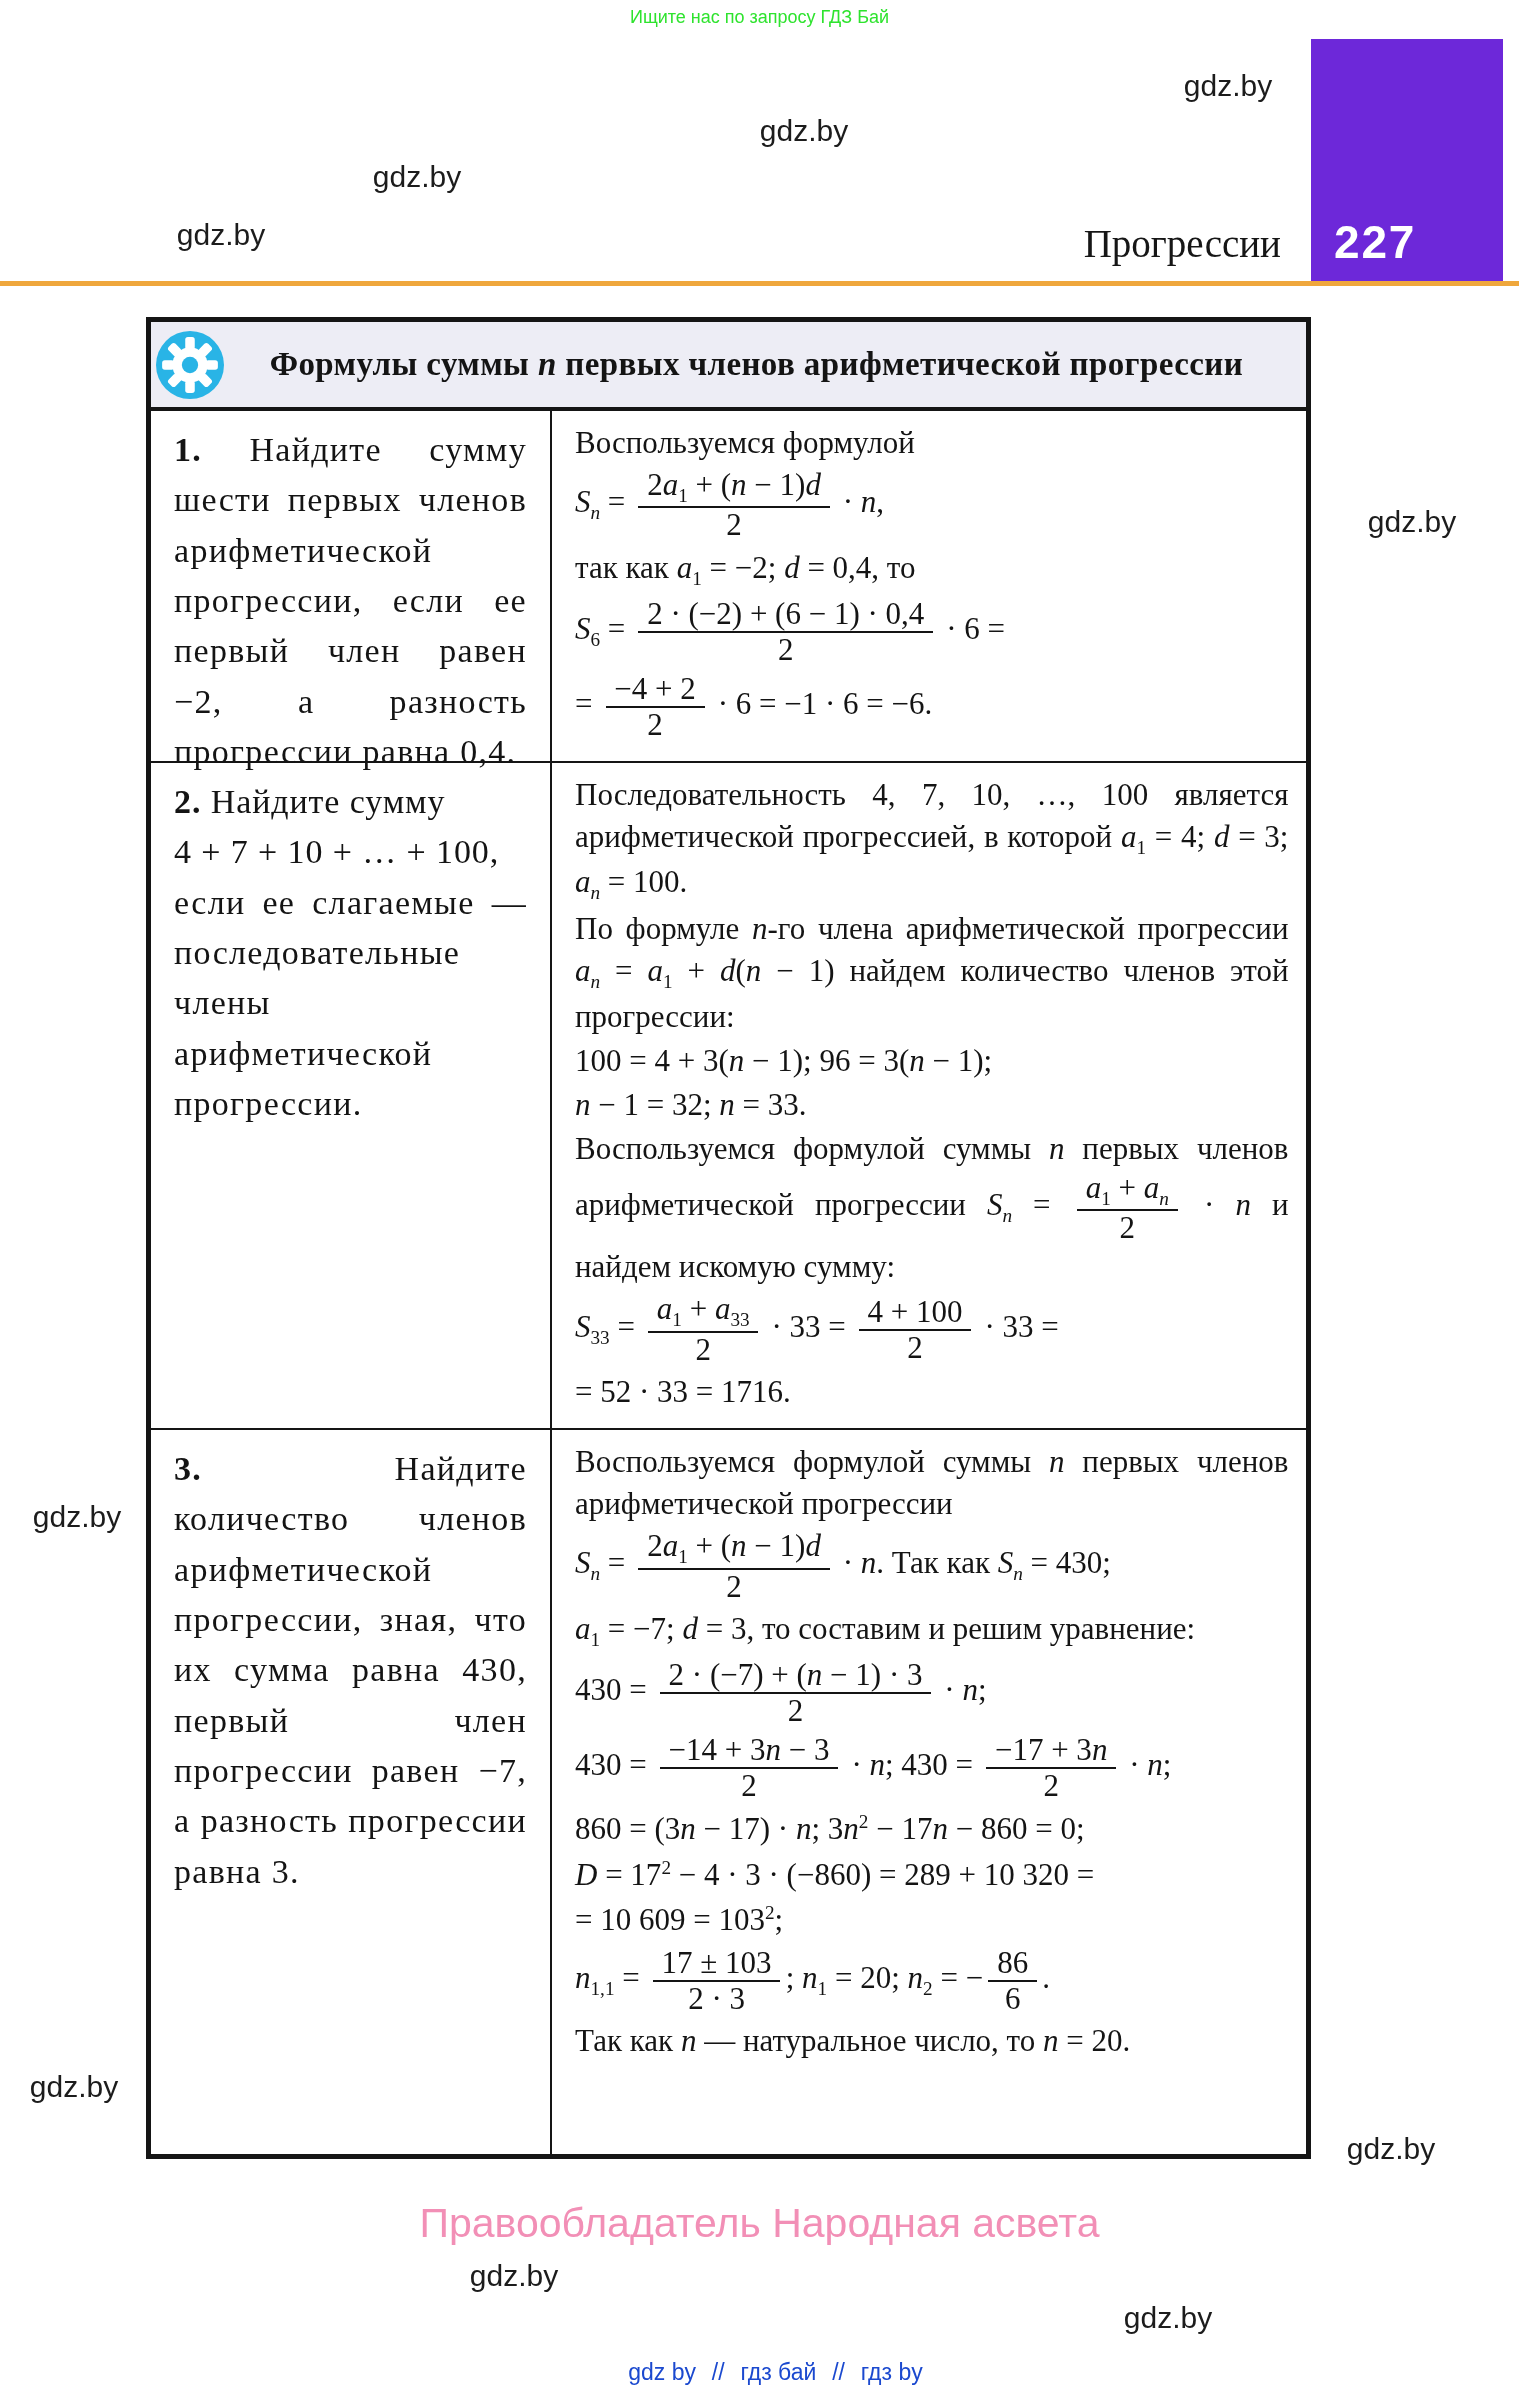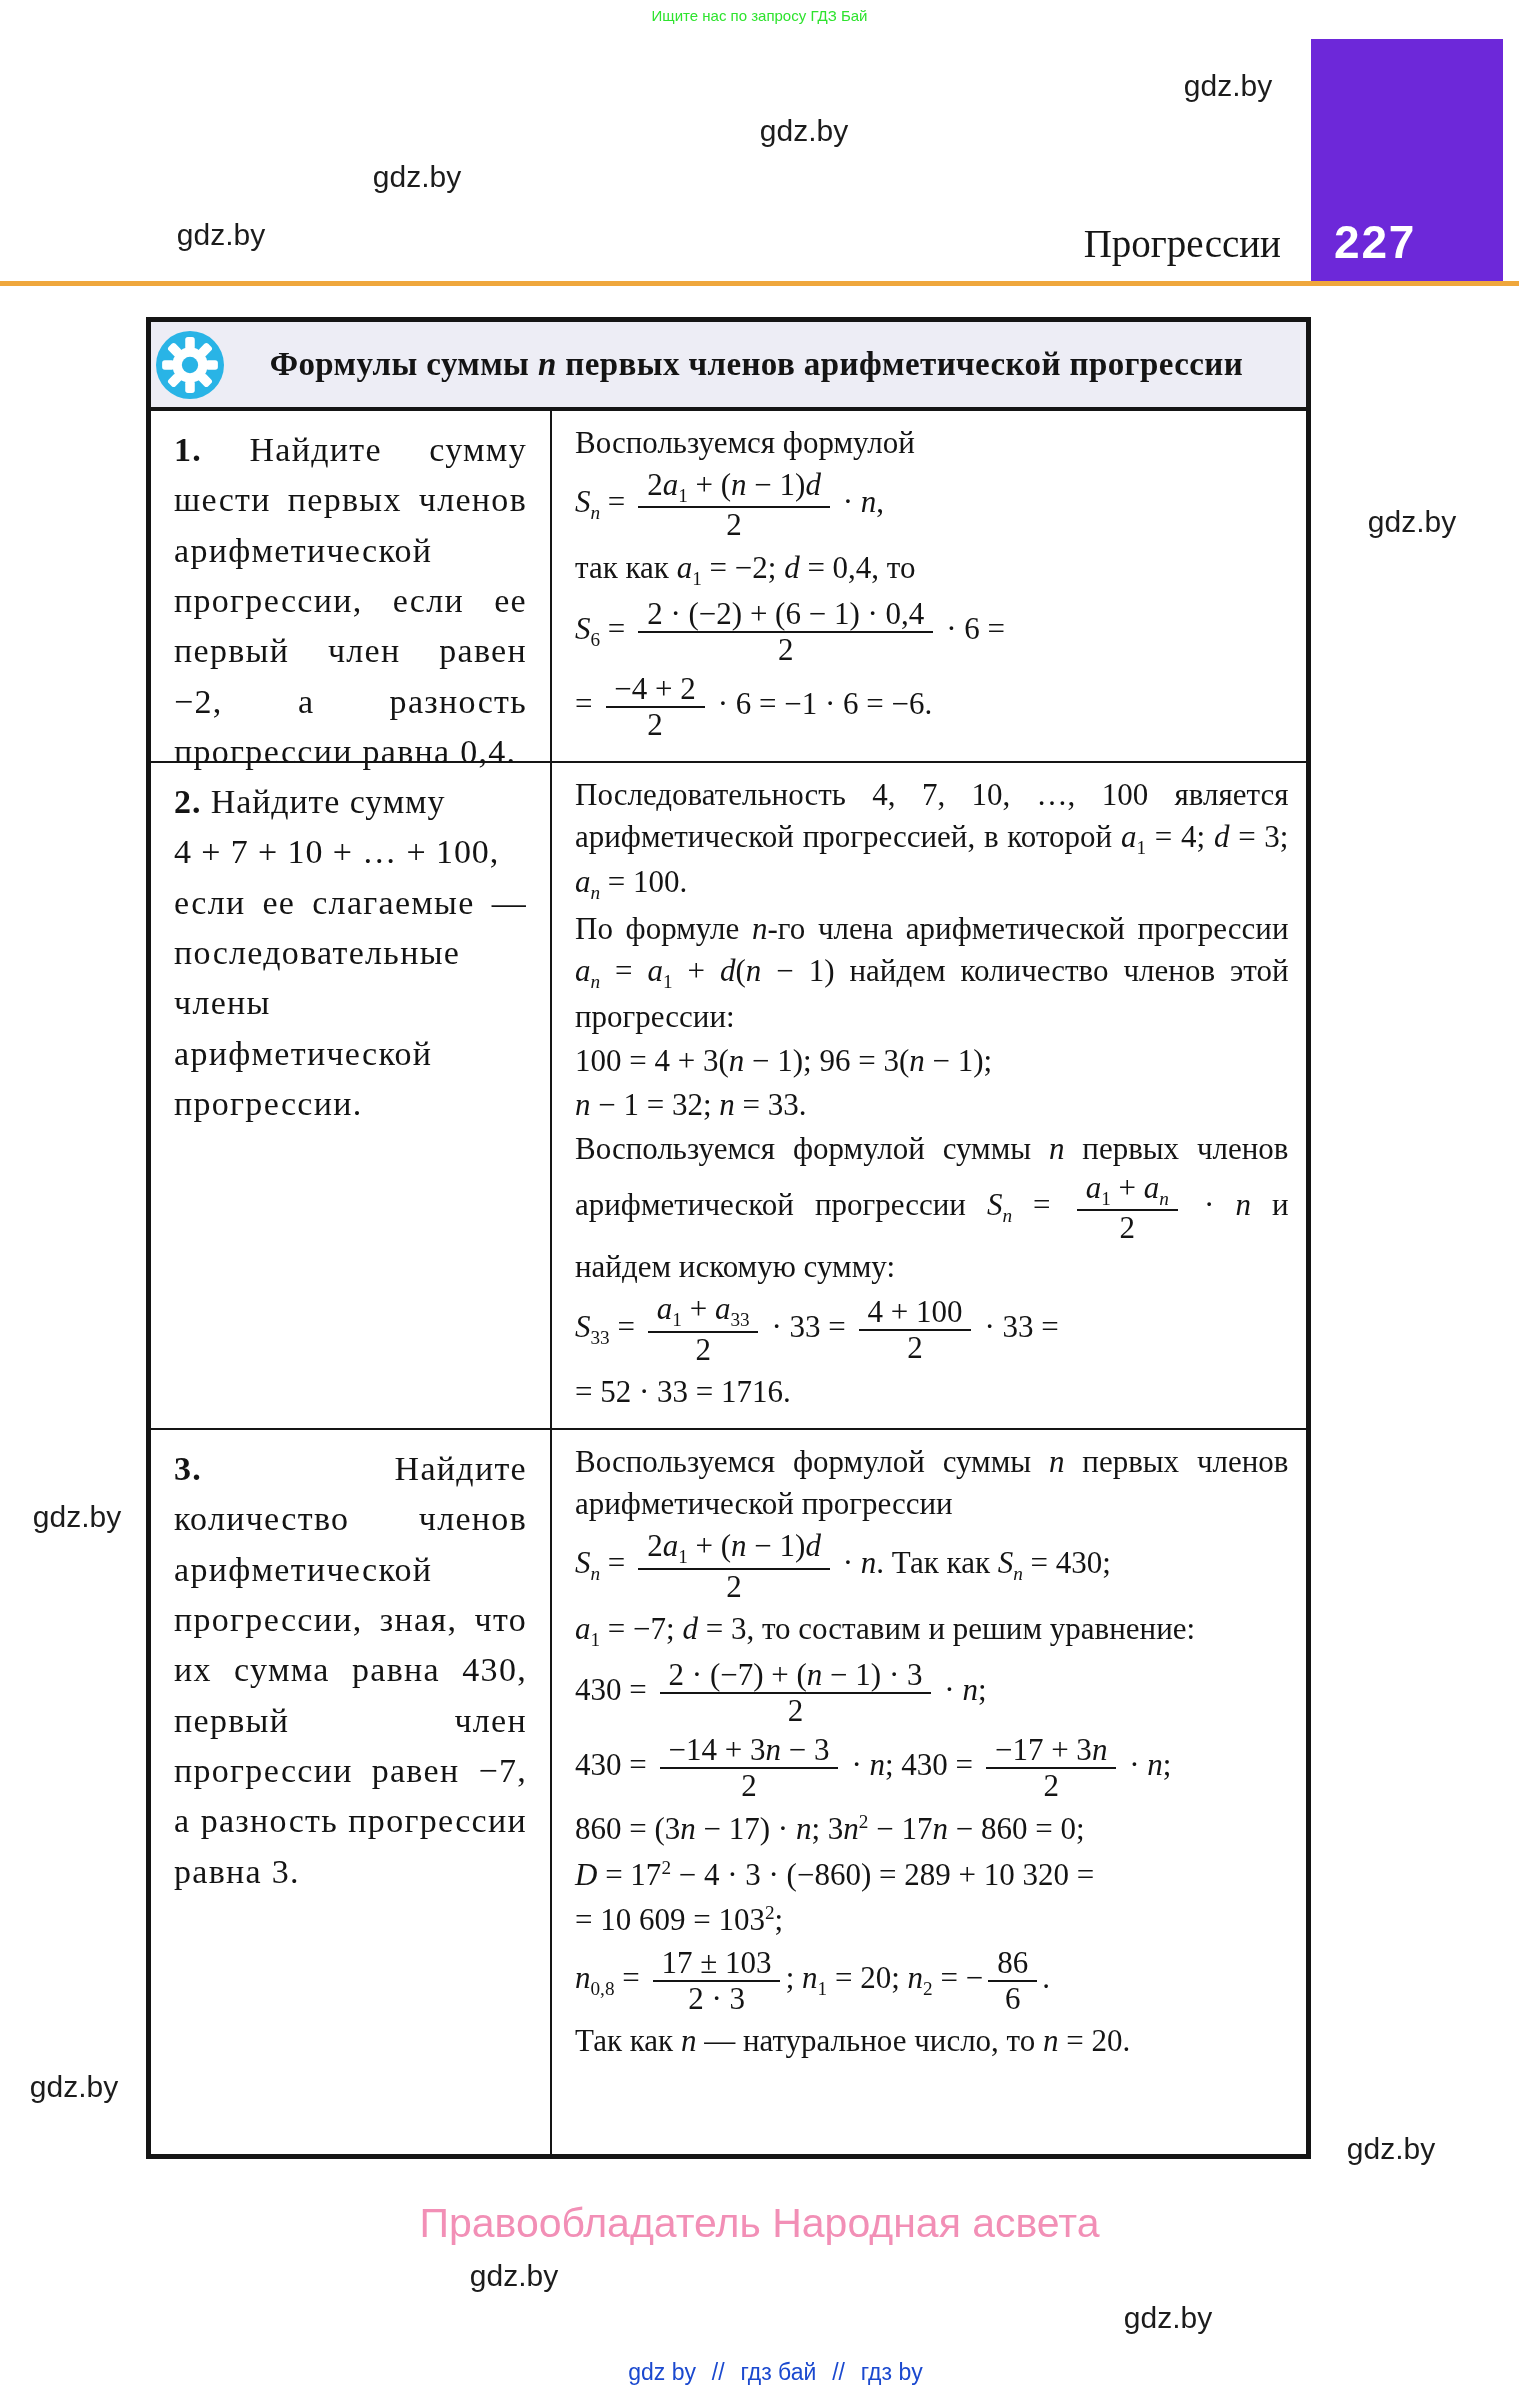--- a/index.html
+++ b/index.html
@@ -1,20 +1,20 @@
 <!DOCTYPE html>
 <html style="font-size:14px"><head>
 <meta charset="utf-8">
 <style>
   html,body { margin:0; padding:0; background:#ffffff; }
   .page { position:relative; width:1519px; height:2401px; background:#ffffff;
           font-family:"Liberation Serif", serif; color:#141414; overflow:hidden; }
 
   .promo { position:absolute; top:7px; left:0; width:100%; text-align:center;
-           font-family:"Liberation Sans", sans-serif; font-size:15px; color:#2ee32e; }
+           font-family:"Liberation Sans", sans-serif; font-size:18px; color:#2ee32e; }
 
   .wm { position:absolute; font-family:"Liberation Sans", sans-serif; font-size:30px;
         color:#1c1c1c; transform:translate(-50%,-50%); white-space:nowrap; }
 
   .chapter { position:absolute; top:221px; right:238px; font-size:39px; color:#161616; }
 
   .pagebox { position:absolute; left:1311px; top:39px; width:192px; height:242px; background:#6d28d9; }
   .pagenum { position:absolute; left:23px; bottom:12.3px; color:#ffffff;
              font-family:"Liberation Sans", sans-serif; font-weight:bold; font-size:46px; letter-spacing:1.8px; }
   .hr-orange { position:absolute; left:0; top:281px; width:100%; height:5.3px; background:#efa73c; }
@@ -149,21 +149,21 @@
       </div>
       <div class="cell-r r3">
         <div class="sp"><span>Воспользуемся формулой суммы </span><span class="v">n</span><span> первых членов арифметической прогрессии</span></div>
         <div class="ml"><span class="v">S</span><sub class="v">n</sub><span> = </span><span class="fr"><span class="nm"><span>2</span><span class="v">a</span><sub>1</sub><span> + (</span><span class="v">n</span><span> − 1)</span><span class="v">d</span></span><span class="dn">2</span></span><span> · </span><span class="v">n</span><span>.   Так как  </span><span class="v">S</span><sub class="v">n</sub><span> = 430;</span></div>
         <div class="sp"><span class="v">a</span><sub>1</sub><span> = −7; </span><span class="v">d</span><span> = 3, то составим и решим уравнение:</span></div>
         <div class="ml"><span>430 = </span><span class="fr"><span class="nm"><span>2 · (−7) + (</span><span class="v">n</span><span> − 1) · 3</span></span><span class="dn">2</span></span><span> · </span><span class="v">n</span><span>;</span></div>
         <div class="ml"><span>430 = </span><span class="fr"><span class="nm"><span>−14 + 3</span><span class="v">n</span><span> − 3</span></span><span class="dn">2</span></span><span> · </span><span class="v">n</span><span>;   </span><span>430 = </span><span class="fr"><span class="nm"><span>−17 + 3</span><span class="v">n</span></span><span class="dn">2</span></span><span> · </span><span class="v">n</span><span>;</span></div>
         <div class="ml"><span>860 = (3</span><span class="v">n</span><span> − 17) · </span><span class="v">n</span><span>;   3</span><span class="v">n</span><sup>2</sup><span> − 17</span><span class="v">n</span><span> − 860 = 0;</span></div>
         <div class="ml"><span class="v">D</span><span> = 17</span><sup>2</sup><span> − 4 · 3 · (−860) = 289 + 10&nbsp;320 =</span></div>
         <div class="ml"><span>= 10&nbsp;609 = 103</span><sup>2</sup><span>;</span></div>
-        <div class="ml"><span class="v">n</span><sub>0,8</sub><span> = </span><span class="fr"><span class="nm">17 ± 103</span><span class="dn">2 · 3</span></span><span>;   </span><span class="v">n</span><sub>1</sub><span> = 20;   </span><span class="v">n</span><sub>2</sub><span> = −</span><span class="fr"><span class="nm">86</span><span class="dn">6</span></span><span>.</span></div>
+        <div class="ml"><span class="v">n</span><sub>1,1</sub><span> = </span><span class="fr"><span class="nm">17 ± 103</span><span class="dn">2 · 3</span></span><span>;   </span><span class="v">n</span><sub>1</sub><span> = 20;   </span><span class="v">n</span><sub>2</sub><span> = −</span><span class="fr"><span class="nm">86</span><span class="dn">6</span></span><span>.</span></div>
         <div class="sp"><span>Так как  </span><span class="v">n</span><span>  —  натуральное число, то </span><span class="v">n</span><span> = 20.</span></div>
       </div>
     </div>
 
   </div>
 
   <div class="copyright">Правообладатель Народная асвета</div>
   <div class="links">
     <span>gdz by</span><span>//</span><span>гдз бай</span><span>//</span><span>гдз by</span>
   </div>

